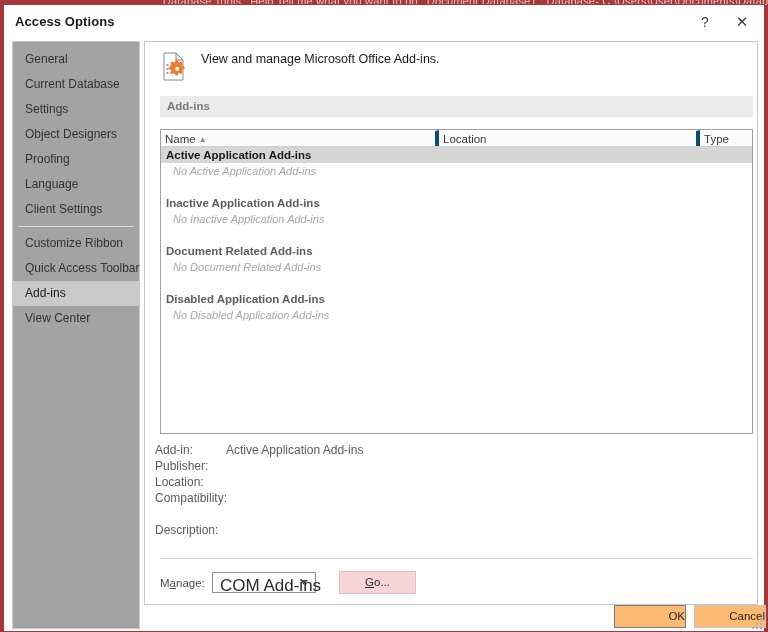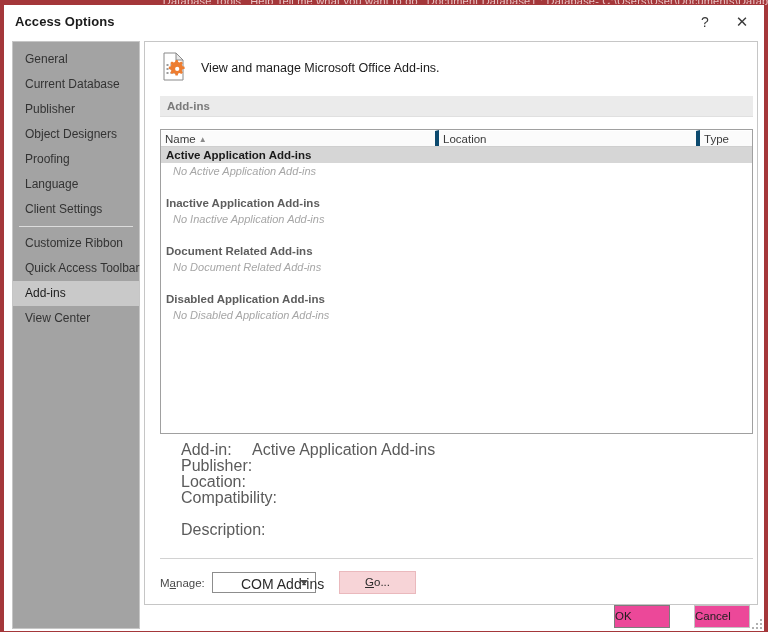--- a/index.html
+++ b/index.html
@@ -125,21 +125,20 @@
     background: #ffffff;
     box-sizing: border-box;
   }
 
   
   #content-header {
     position: absolute;
     left: 16px;
     top: 10px;
     display: flex;
-    align-items: center;
   }
   #addins-doc-icon {
     width: 28px;
     height: 32px;
     position: relative;
     flex: 0 0 auto;
   }
   #content-header-text {
     margin-left: 12px;
     font-size: 12.5px;
@@ -236,24 +235,24 @@
     line-height: 16px;
     white-space: nowrap;
     cursor: default;
   }
   .group-block { margin-bottom: 16px; }
   .group-block:first-child { margin-bottom: 16px; }
 
   
   #details {
     position: absolute;
-    left: 27px;
+    left: 1px;
     top: 400px;
     width: 593px;
-    font-size: 16px;
+    font-size: 12px;
     color: #5b5b5b;
   }
   .detail-row {
     display: flex;
     height: 16px;
     line-height: 16px;
   }
   .detail-label {
     width: 80px;
     flex: 0 0 auto;
@@ -297,24 +296,23 @@
     height: 21px;
     border: 1px solid #8d8d8d;
     background: #ffffff;
     box-sizing: border-box;
     cursor: default;
   }
   #manage-select-value {
     position: absolute;
     left: 7px;
     top: 3px;
-    font-size: 14px;
+    font-size: 17px;
     color: #2b2b2b;
     white-space: nowrap;
-    margin-left: 21px;
   }
   #manage-select-arrow {
     position: absolute;
     right: 7px;
     top: 7px;
     width: 0; height: 0;
     border-left: 4px solid transparent;
     border-right: 4px solid transparent;
     border-top: 5px solid #4d4d4d;
   }
@@ -329,27 +327,27 @@
     box-sizing: border-box;
     font-size: 11.5px;
     color: #2b2b2b;
     cursor: default;
   }
   #go-button u { text-decoration: underline; }
 
   
   .dlg-button {
     position: absolute;
-    width: 56px;
+    width: 72px;
     height: 23px;
     line-height: 21px;
-    text-align: left;
+    text-align: right;
     font-size: 11.5px;
     color: #1f1f1f;
-    background: #ec4899;
+    background: #fdba74;
     box-sizing: border-box;
     cursor: default;
   }
   #ok-button {
     left: 610px;
     top: 600px;
     border: 1px solid #7d7d7d;
   }
   #cancel-button {
     left: 690px;
@@ -389,21 +387,21 @@
   </div>
 
   <div id="nav-panel">
     <div class="nav-item">
       <span>General</span>
     </div>
     <div class="nav-item">
       <span>Current Database</span>
     </div>
     <div class="nav-item">
-      <span>Publisher</span>
+      <span>Settings</span>
     </div>
     <div class="nav-item">
       <span>Object Designers</span>
     </div>
     <div class="nav-item">
       <span>Proofing</span>
     </div>
     <div class="nav-item">
       <span>Language</span>
     </div>

